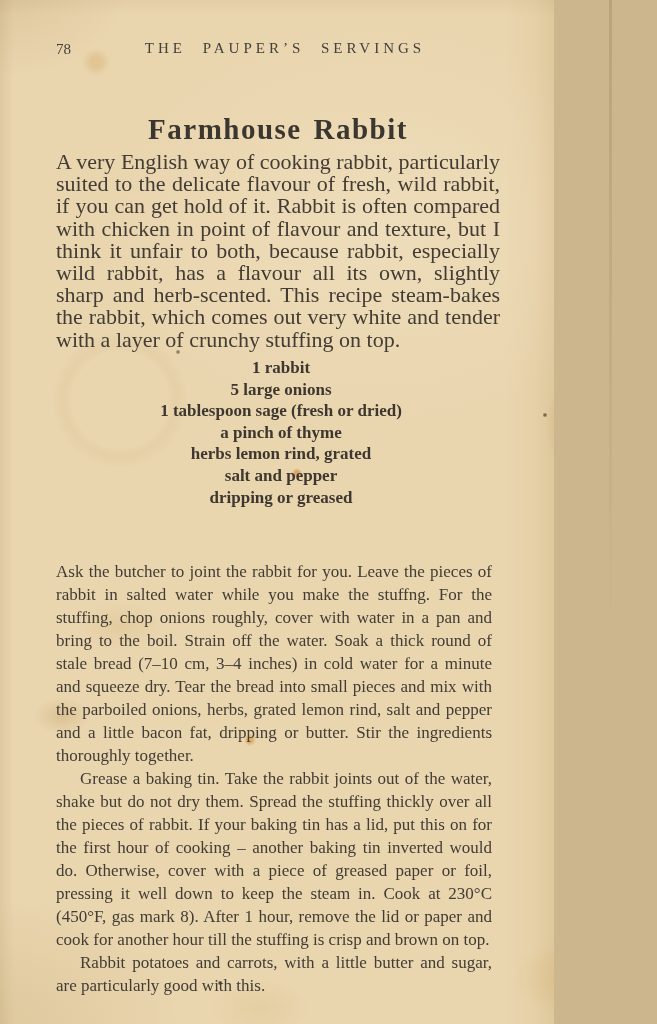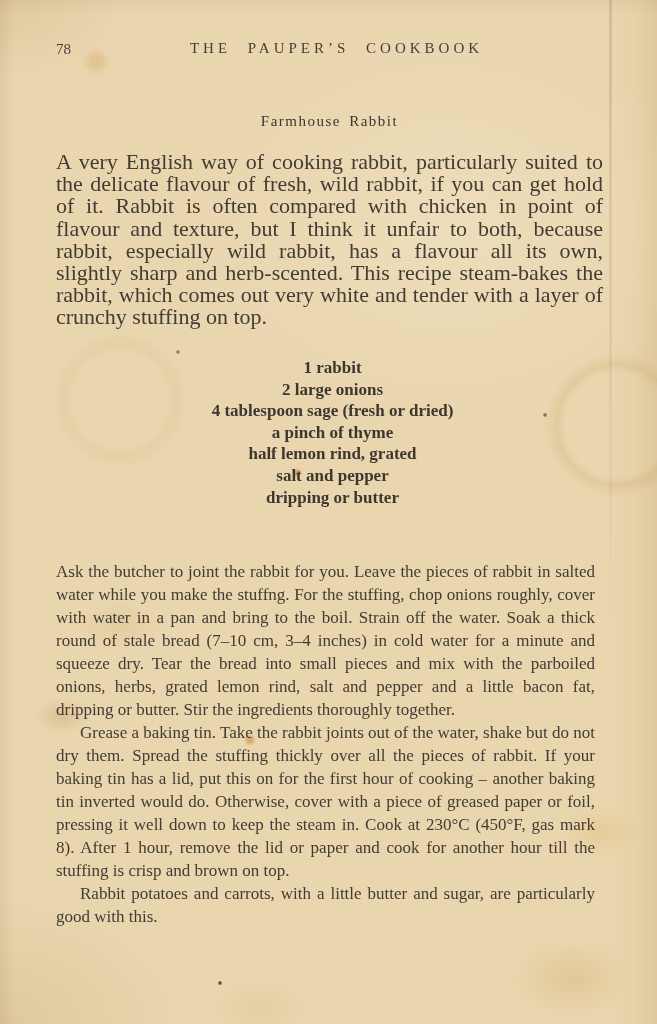--- a/index.html
+++ b/index.html
@@ -5,21 +5,21 @@
   * { margin: 0; padding: 0; box-sizing: border-box; }
   html, body { width: 657px; height: 1024px; }
   body {
     font-family: "Liberation Serif", "DejaVu Serif", serif;
     background: #cbb68d;
     overflow: hidden;
   }
 
   .page {
     position: relative;
-    width: 657px;
+    width: 554px;
     height: 1024px;
     color: #403a32;
     background-color: #e9d5ae;
     background-image:
       
       radial-gradient(circle at 220px 983px, rgba(70,55,35,0.85) 0 1px, rgba(70,55,35,0) 2.5px),
       radial-gradient(circle at 545px 415px, rgba(80,65,45,0.7) 0 1px, rgba(80,65,45,0) 2.5px),
       radial-gradient(circle at 178px 352px, rgba(90,70,45,0.6) 0 1px, rgba(90,70,45,0) 2.5px),
       
       radial-gradient(circle at 297px 473px, rgba(205,125,40,0.55) 0 2px, rgba(205,125,40,0) 5px),
@@ -70,22 +70,22 @@
     letter-spacing: 4px;
     word-spacing: 9px;
     color: #44403a;
     padding-left: 14px;
   }
 
   .recipe-title {
     position: absolute;
     top: 113px; left: 56px; right: 54px;
     text-align: center;
-    font-size: 15px;
-    font-weight: normal;
+    font-size: 29px;
+    font-weight: bold;
     letter-spacing: 1.5px;
     word-spacing: 3px;
     color: #3b362f;
   }
 
   .intro {
     position: absolute;
     top: 151px; left: 56px; right: 54px;
     font-size: 22px;
     line-height: 22.2px;
@@ -126,36 +126,36 @@
 </style>
 </head>
 <body>
 
 <div class="page">
 
   <div class="crease"></div>
 
   <div class="header">
     <span class="page-number">78</span>
-    <div class="running-title">THE PAUPER’S COOKBOOK</div>
+    <div class="running-title">THE PAUPER’S SERVINGS</div>
   </div>
 
   <h1 class="recipe-title">Farmhouse Rabbit</h1>
 
   <p class="intro">A very English way of cooking rabbit, particularly suited to the delicate flavour of fresh, wild rabbit, if you can get hold of it. Rabbit is often compared with chicken in point of flavour and texture, but I think it unfair to both, because rabbit, especially wild rabbit, has a flavour all its own, slightly sharp and herb-scented. This recipe steam-bakes the rabbit, which comes out very white and tender with a layer of crunchy stuffing on top.</p>
 
 
   <ul class="ingredients">
     <li>1 rabbit</li>
-    <li>2 large onions</li>
-    <li>4 tablespoon sage (fresh or dried)</li>
+    <li>5 large onions</li>
+    <li>1 tablespoon sage (fresh or dried)</li>
     <li>a pinch of thyme</li>
-    <li>half lemon rind, grated</li>
+    <li>herbs lemon rind, grated</li>
     <li>salt and pepper</li>
-    <li>dripping or butter</li>
+    <li>dripping or greased</li>
   </ul>
 
   <div class="method">
     <p>Ask the butcher to joint the rabbit for you. Leave the pieces of rabbit in salted water while you make the stuffng. For the stuffing, chop onions roughly, cover with water in a pan and bring to the boil. Strain off the water. Soak a thick round of stale bread (7–10 cm, 3–4 inches) in cold water for a minute and squeeze dry. Tear the bread into small pieces and mix with the parboiled onions, herbs, grated lemon rind, salt and pepper and a little bacon fat, dripping or butter. Stir the ingredients thoroughly together.</p>
     <p class="indent">Grease a baking tin. Take the rabbit joints out of the water, shake but do not dry them. Spread the stuffing thickly over all the pieces of rabbit. If your baking tin has a lid, put this on for the first hour of cooking – another baking tin inverted would do. Otherwise, cover with a piece of greased paper or foil, pressing it well down to keep the steam in. Cook at 230°C (450°F, gas mark 8). After 1 hour, remove the lid or paper and cook for another hour till the stuffing is crisp and brown on top.</p>
     <p class="indent">Rabbit potatoes and carrots, with a little butter and sugar, are particularly good with this.</p>
   </div>
 
 </div>
 

